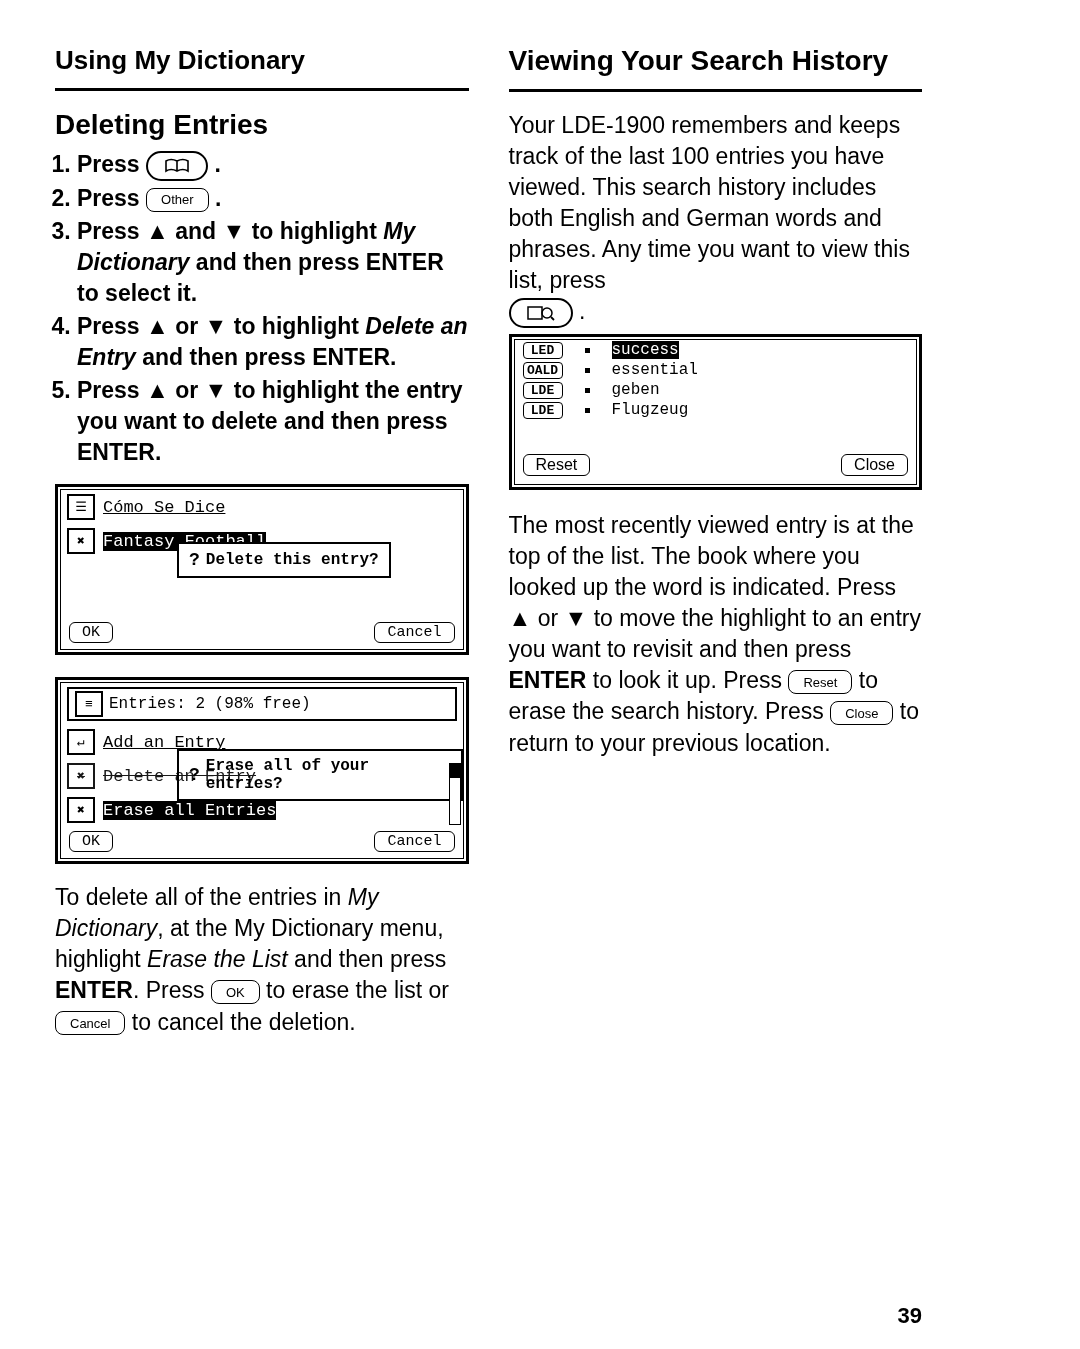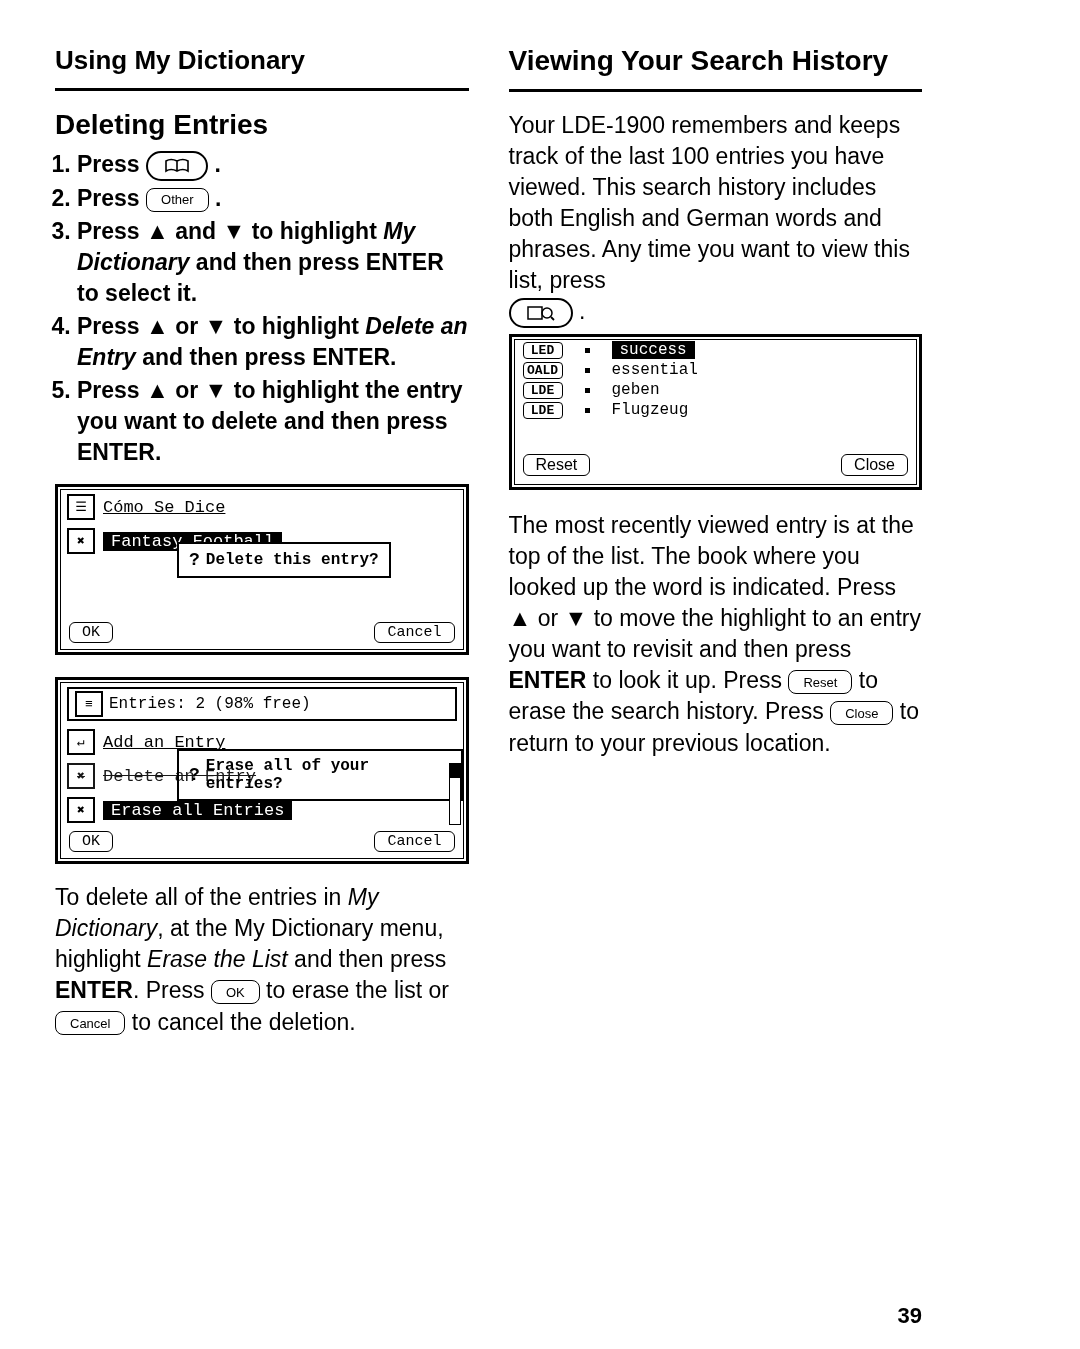--- a/index.html
+++ b/index.html
@@ -138,21 +138,21 @@
   }
   .footer-btn {
     border: 1.5px solid #000;
     border-radius: 6px;
     padding: 1px 12px;
     background: #fff;
   }
   .highlight {
     background: #000;
     color: #fff;
-    padding: 0 8px;
+    padding: 0 0;
   }
   .screen2-top {
     border: 2px solid #000;
     margin: 4px 6px;
     padding: 2px 6px;
     font-family: "Courier New", monospace;
     font-size: 16px;
     display: flex;
     align-items: center;
     gap: 6px;

